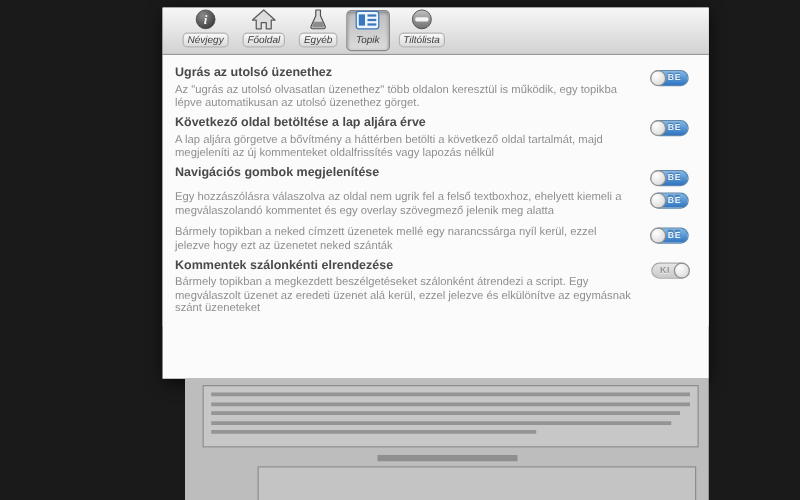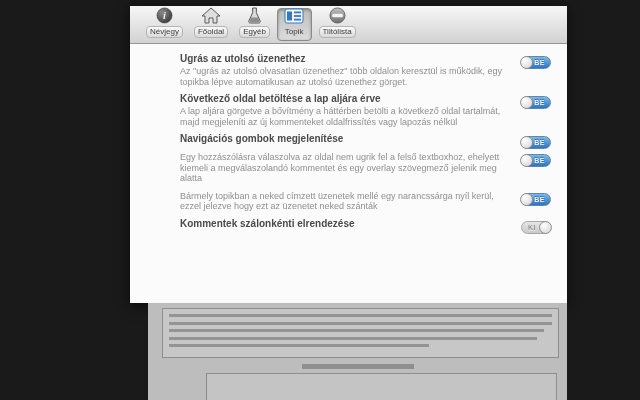--- a/index.html
+++ b/index.html
@@ -12,26 +12,26 @@
 
   
   .toolbar{height:38px;background:linear-gradient(#f7f7f7,#d2d2d2);border-bottom:1px solid #979797;
            display:flex;align-items:stretch;padding:2px 0 2px 12px;box-sizing:border-box;}
   .tab{display:flex;flex-direction:column;align-items:center;justify-content:flex-end;
        padding:2px 3px 2px;margin-right:3px;border:1px solid transparent;border-radius:4px;cursor:default;}
   .tab.selected{background:linear-gradient(#bdbdbd,#dcdcdc);border:1px solid #8a8a8a;
        box-shadow:inset 0 1px 3px rgba(0,0,0,.35);}
   .icon-slot{height:19px;display:flex;align-items:center;justify-content:center;}
   .tab-label{font-size:8px;color:#3d3d3d;margin-top:2px;padding:0 3px;line-height:10px;
-       border:1px solid #b5b5b5;border-radius:4px;background:linear-gradient(#fafafa,#dadada);white-space:nowrap;}
+       border:1px solid #b5b5b5;border-radius:4px;background:linear-gradient(#fafafa,#dadada);white-space:nowrap;font-style:italic;}
   .tab.selected .tab-label{border-color:transparent;background:transparent;}
 
   
   .content{padding:6px 14px 0 10px;background:#fbfbfb;}
-  .row{position:relative;padding:3px 48px 3px 0;margin-left:40px;}
+  .row{position:relative;padding:3px 48px 3px 0;}
   .row-title{font-size:10px;font-weight:bold;color:#4a4a4a;line-height:12px;}
   .row-desc{font-size:9px;color:#8f8f8f;line-height:10.5px;margin-top:1px;}
 
   
   .toggle{position:absolute;right:2px;top:6px;width:30px;height:13px;border-radius:7px;box-sizing:border-box;}
   .toggle .knob{position:absolute;width:13px;height:13px;border-radius:50%;top:-1px;box-sizing:border-box;
        background:radial-gradient(circle at 35% 30%, #ffffff, #d2d2d2);border:1px solid #8f8f8f;}
   .toggle .toggle-label{position:absolute;font-size:7px;font-weight:bold;top:2px;letter-spacing:.5px;}
   .toggle.on{background:linear-gradient(#7fb9e9,#2f74c0);border:1px solid #5d87ae;}
   .toggle.on .knob{left:-2px;}
@@ -157,20 +157,21 @@
       <div class="row">
         <div class="row-desc">Bármely topikban a neked címzett üzenetek mellé egy narancssárga nyíl kerül, ezzel jelezve hogy ezt az üzenetet neked szánták</div>
         <div class="toggle on">
           <span class="toggle-label">BE</span>
           <span class="knob"></span>
         </div>
       </div>
 
       <div class="row">
         <div class="row-title">Kommentek szálonkénti elrendezése</div>
+        <div class="row-desc">Bármely topikban a megkezdett beszélgetéseket szálonként átrendezi a script. Egy megválaszolt üzenet az eredeti üzenet alá kerül, ezzel jelezve és elkülönítve az egymásnak szánt üzeneteket</div>
         <div class="toggle off">
           <span class="toggle-label">KI</span>
           <span class="knob"></span>
         </div>
       </div>
 
       <div class="row">
         
         
         

